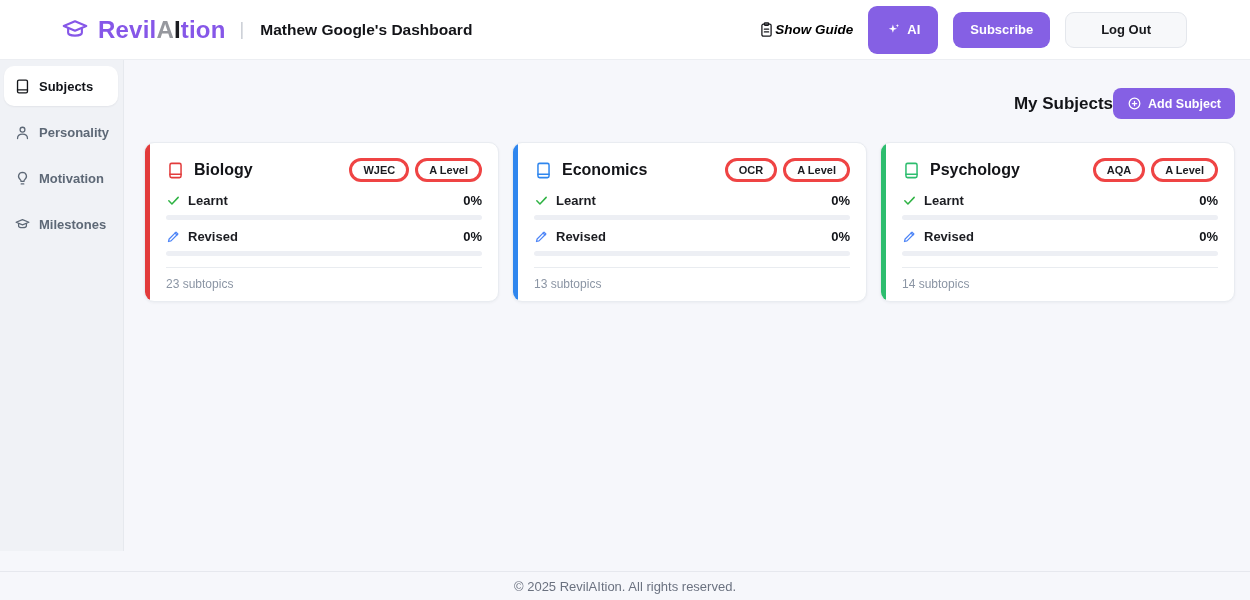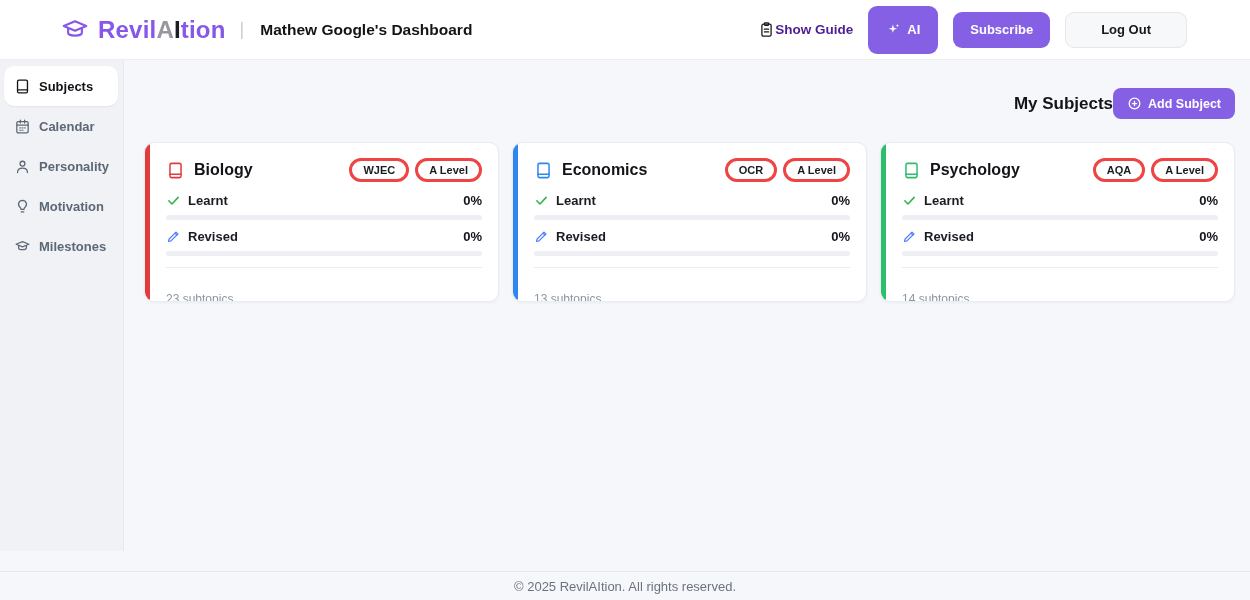--- a/index.html
+++ b/index.html
@@ -19,34 +19,34 @@
     padding:0 63px 0 60px;
   }
   .brand { display:flex; align-items:center; gap:8px; cursor:pointer; }
   .brand-name { font-size:24px; font-weight:800; letter-spacing:.2px; }
   .brand-p1,.brand-p4 { color:#8657e8; }
   .brand-p2 { color:#96989e; }
   .brand-p3 { color:#1c1d22; }
   .header-divider { color:#c9cdd4; font-size:18px; margin:0 16px 0 14px; font-weight:300; }
   .dash-title { font-size:15.5px; font-weight:700; color:#131418; }
   .header-right { margin-left:auto; display:flex; align-items:center; gap:15px; }
-  .show-guide { display:flex; align-items:center; font-size:13.5px; font-weight:700; color:#4c1d95; cursor:pointer; }
+  .show-guide { display:flex; align-items:center; font-size:13.5px; font-weight:700; color:#000000; cursor:pointer;font-style:italic; }
   .btn { border:none; border-radius:9px; font-family:inherit; font-size:13px; font-weight:700; cursor:pointer; display:inline-flex; align-items:center; justify-content:center; gap:6px; }
   .btn-purple { background:#8560e4; color:#ffffff; }
   .btn-ai { height:48px; padding:0 18px; }
   .btn-subscribe { height:36px; padding:0 17px; }
   .btn-logout { height:36px; padding:0 35px; background:#f7f8fa; border:1px solid #e4e7ec; color:#17181c; }
 
   
   .middle { flex:1 1 auto; display:flex; background:#f6f7fb; min-height:0; }
   .sidebar {
     width:124px; flex:0 0 124px; height:491px;
     background:#f0f2f6; border-right:1px solid #e6e9ee;
     padding:6px 5px 0 4px;
-    display:flex; flex-direction:column; 
+    display:flex; flex-direction:column; gap:6px;
   }
   .side-item {
     height:40px; border-radius:10px; display:flex; align-items:center;
     gap:8px; padding:0 8px 0 10px; cursor:pointer;
     color:#5d6876; font-size:13px; font-weight:600;
   }
   .side-item.active {
     background:#ffffff; color:#111318; font-weight:700;
     box-shadow:0 1px 2px rgba(20,24,40,.06);
   }
@@ -75,21 +75,21 @@
   .pills { margin-left:auto; display:flex; gap:6px; }
   .pill {
     border:3px solid #ef4444; border-radius:999px; background:#fff;
     padding:3px 11px; font-size:11px; font-weight:700; color:#1b1c21; white-space:nowrap;
   }
   .stat-row { display:flex; align-items:center; gap:7px; margin:4px 0 7px; }
   .stat-label { font-size:13px; font-weight:600; color:#1b1c21; }
   .stat-pct { margin-left:auto; font-size:13px; font-weight:700; color:#111318; }
   .bar { height:5px; border-radius:3px; background:#edeff4; margin-bottom:9px; }
   .card-divider { height:1px; background:#e9ecf0; margin:11px 0 0; }
-  .subtopics { font-size:12px; color:#8b95a4; margin-top:24px; }
+  .subtopics { font-size:12px; color:#8b95a4; margin-top:9px; }
 
   
   .footer {
     flex:0 0 29px; border-top:1px solid #e6e8ee; background:#f6f7fb;
     display:flex; align-items:center; justify-content:center;
   }
   .footer-text { font-size:13px; color:#6b7280; }
 
   svg { display:block; }
 </style>
@@ -142,30 +142,20 @@
         <svg width="17" height="17" viewBox="0 0 24 24" fill="none" stroke="#14161a" stroke-width="1.9" stroke-linecap="round" stroke-linejoin="round">
           <rect x="5" y="3" width="14" height="18" rx="2"></rect>
             <path d="M5 16.8 h14"></path>
         </svg>
       </span>
       <span>Subjects</span>
     </div>
     <div class="side-item">
       <span class="icon">
         <svg width="17" height="17" viewBox="0 0 24 24" fill="none" stroke="#5d6876" stroke-width="1.8" stroke-linecap="round" stroke-linejoin="round">
-          <rect x="4" y="5" width="16" height="16" rx="2"></rect>
-            <path d="M4 10 h16 M9 3 v4 M15 3 v4"></path>
-          <path d="M8 14 h1.6 M11.2 14 h1.6 M14.4 14 h1.6 M8 17.3 h1.6 M11.2 17.3 h1.6" stroke-width="1.4"></path>
-        </svg>
-      </span>
-      <span>Calendar</span>
-    </div>
-    <div class="side-item">
-      <span class="icon">
-        <svg width="17" height="17" viewBox="0 0 24 24" fill="none" stroke="#5d6876" stroke-width="1.8" stroke-linecap="round" stroke-linejoin="round">
           <circle cx="12" cy="8" r="3.4"></circle>
             <path d="M5 20.5 c0-4 3-6.2 7-6.2 s7 2.2 7 6.2"></path>
         </svg>
       </span>
       <span>Personality</span>
     </div>
     <div class="side-item">
       <span class="icon">
         <svg width="17" height="17" viewBox="0 0 24 24" fill="none" stroke="#5d6876" stroke-width="1.8" stroke-linecap="round" stroke-linejoin="round">
           <path d="M12 3.2 a5.6 5.6 0 0 1 3.3 10.1 c-.7.55-1.2 1.3-1.2 2.2 v.6 h-4.2 v-.6 c0-.9-.5-1.65-1.2-2.2 A5.6 5.6 0 0 1 12 3.2 Z"></path>

